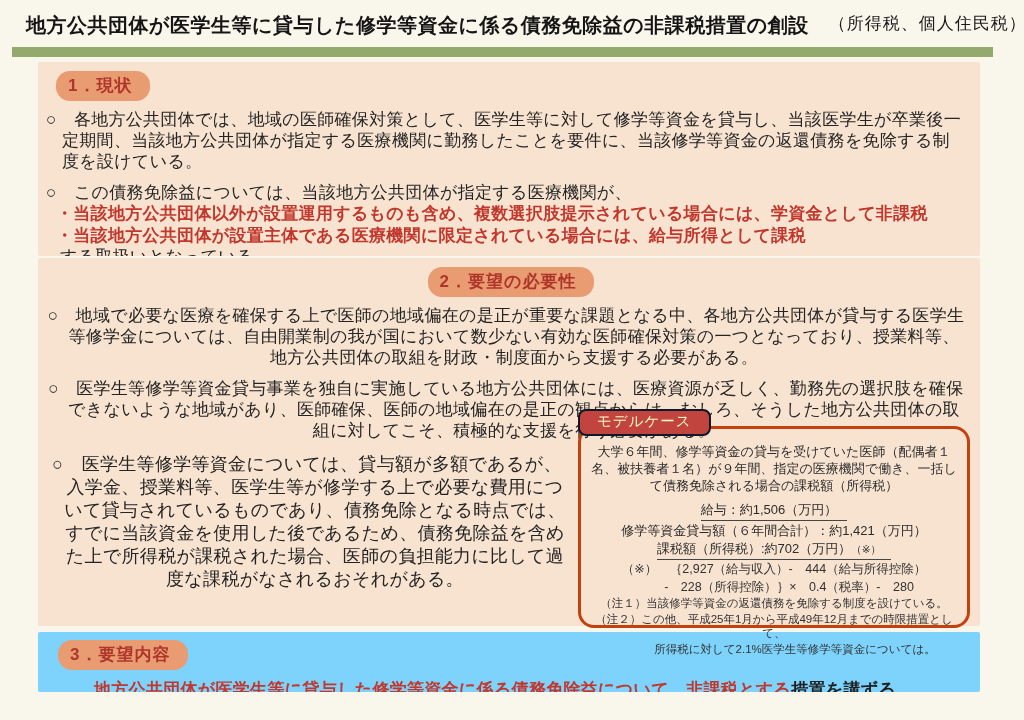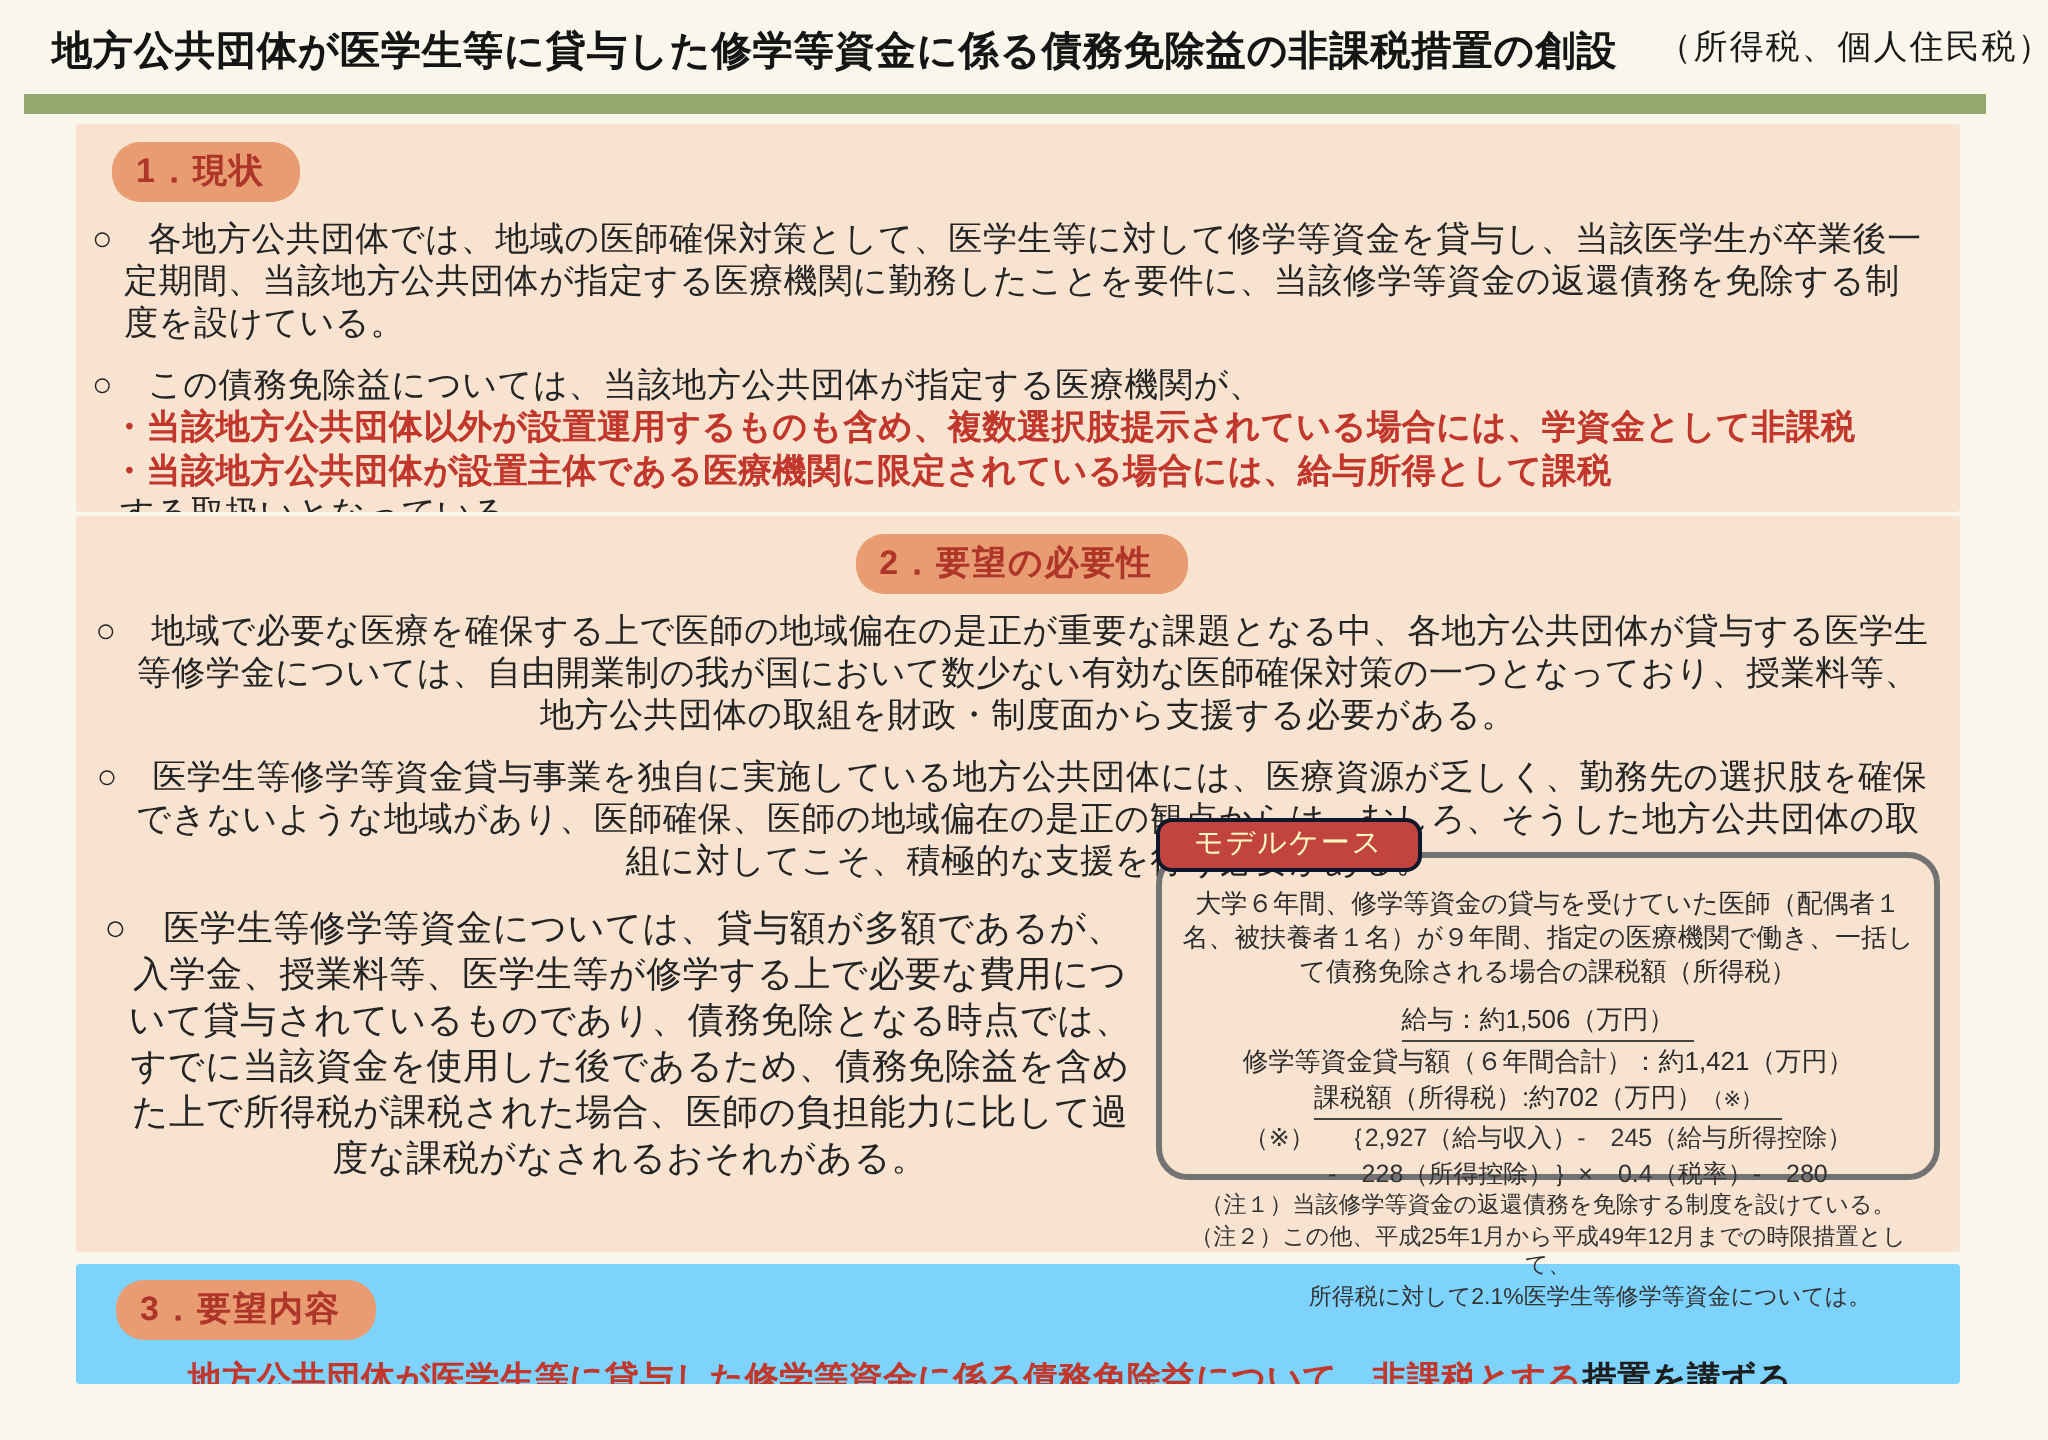--- a/index.html
+++ b/index.html
@@ -50,22 +50,22 @@
   .narrow { width: 522px; font-size: 18px; line-height: 1.27; margin-top: 12px; }
 
   
   .model-label {
     position: absolute; left: 540px; top: 151px; z-index: 2;
     background: #c1453e; color: #fef9c3;
     border: 2px solid #0f172a; border-radius: 8px;
     font-size: 14.5px; padding: 1px 17px 3px; letter-spacing: 1px;
   }
   .model-box {
-    position: absolute; left: 540px; top: 168px; width: 392px; height: 164px;
-    border: 3px solid #737373; border-radius: 16px; z-index: 1;
+    position: absolute; left: 540px; top: 168px; width: 392px; height: 202px;
+    border: 3px solid #c2410c; border-radius: 16px; z-index: 1;
     padding: 15px 9px 3px 9px;
     font-size: 13px; line-height: 1.3; color: #2c2c2c;
   }
   .mc-line { margin-top: 2px; }
   .uline { display: inline-block; border-bottom: 1px solid #444; padding: 0 10px 1px 0; }
   .mc-ref { font-size: 10.5px; }
   .mc-formula { font-size: 12.5px; margin-top: 1px; color: #333; }
   .mc-formula-2 { margin-left: 30px; }
   .mc-note { font-size: 11.5px; line-height: 1.28; color: #333; margin-top: 1px; }
   .mc-note-cont { margin-left: 42px; }
@@ -106,21 +106,21 @@
     <div class="para hang b1"><span class="marker">○　</span><span>地域で必要な医療を確保する上で医師の地域偏在の是正が重要な課題となる中、各地方公共団体が貸与する医学生等修学金については、自由開業制の我が国において数少ない有効な医師確保対策の一つとなっており、授業料等、地方公共団体の取組を財政・制度面から支援する必要がある。</span></div>
     <div class="para hang b-next"><span class="marker">○　</span><span>医学生等修学等資金貸与事業を独自に実施している地方公共団体には、医療資源が乏しく、勤務先の選択肢を確保できないような地域があり、医師確保、医師の地域偏在の是正の観点からは、むしろ、そうした地方公共団体の取組に対してこそ、積極的な支援を行う必要がある。</span></div>
     <div class="para hang narrow"><span class="marker">○　</span><span>医学生等修学等資金については、貸与額が多額であるが、入学金、授業料等、医学生等が修学する上で必要な費用について貸与されているものであり、債務免除となる時点では、すでに当該資金を使用した後であるため、債務免除益を含めた上で所得税が課税された場合、医師の負担能力に比して過度な課税がなされるおそれがある。</span></div>
 
     <div class="model-label">モデルケース</div>
     <div class="model-box">
       <div>大学６年間、修学等資金の貸与を受けていた医師（配偶者１名、被扶養者１名）が９年間、指定の医療機関で働き、一括して債務免除される場合の課税額（所得税）</div>
       <div class="mc-line mc-gap"><span class="uline">給与：約1,506（万円）</span></div>
       <div class="mc-line">修学等資金貸与額（６年間合計）：約1,421（万円）</div>
       <div class="mc-line"><span class="uline"><span>課税額（所得税）:約702（万円）</span><span class="mc-ref">（※）</span></span></div>
-      <div class="mc-formula">（※）　｛2,927（給与収入）-　245（給与所得控除）</div>
+      <div class="mc-formula">（※）　｛2,927（給与収入）-　444（給与所得控除）</div>
       <div class="mc-formula mc-formula-2">-　228（所得控除）｝×　0.4（税率）-　280</div>
       <div class="mc-note">（注１）当該修学等資金の返還債務を免除する制度を設けている。</div>
       <div class="mc-note">（注２）この他、平成25年1月から平成49年12月までの時限措置として、</div>
       <div class="mc-note mc-note-cont">所得税に対して2.1%医学生等修学等資金については。</div>
     </div>
   </section>
 
   <section class="box" id="sec3">
     <div class="pill">3．要望内容</div>
     <div class="request-line"><span class="request-red">地方公共団体が医学生等に貸与した修学等資金に係る債務免除益について、非課税とする</span><span class="request-tail">措置を講ずる。</span></div>

